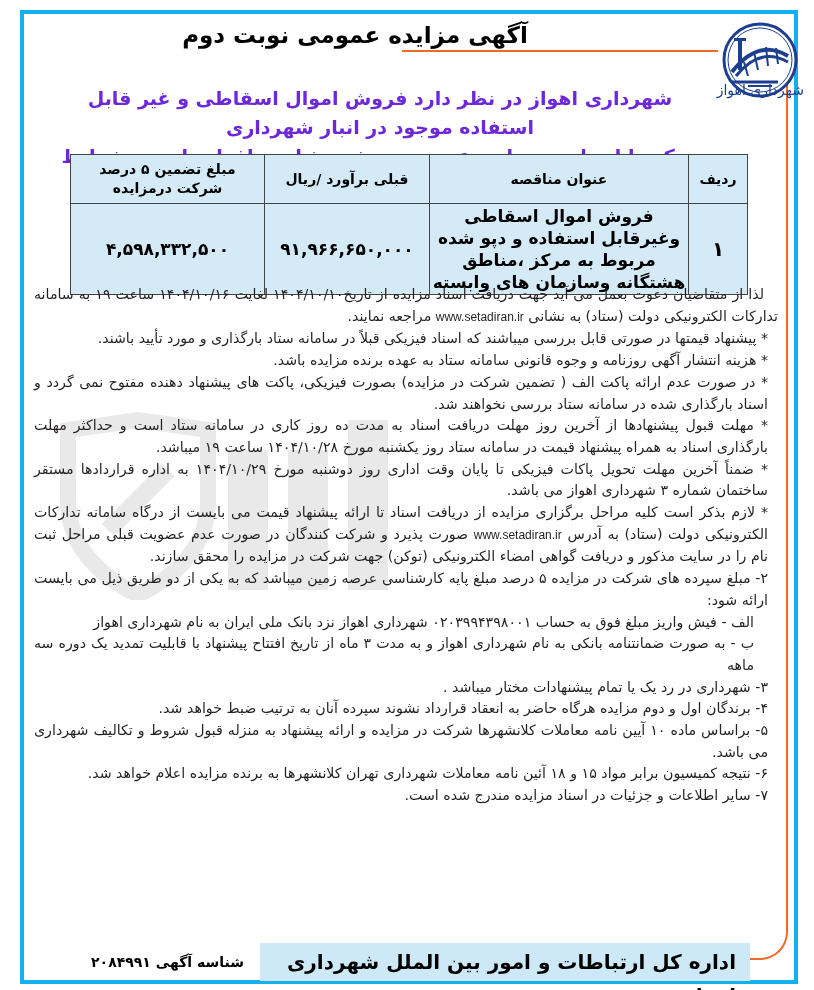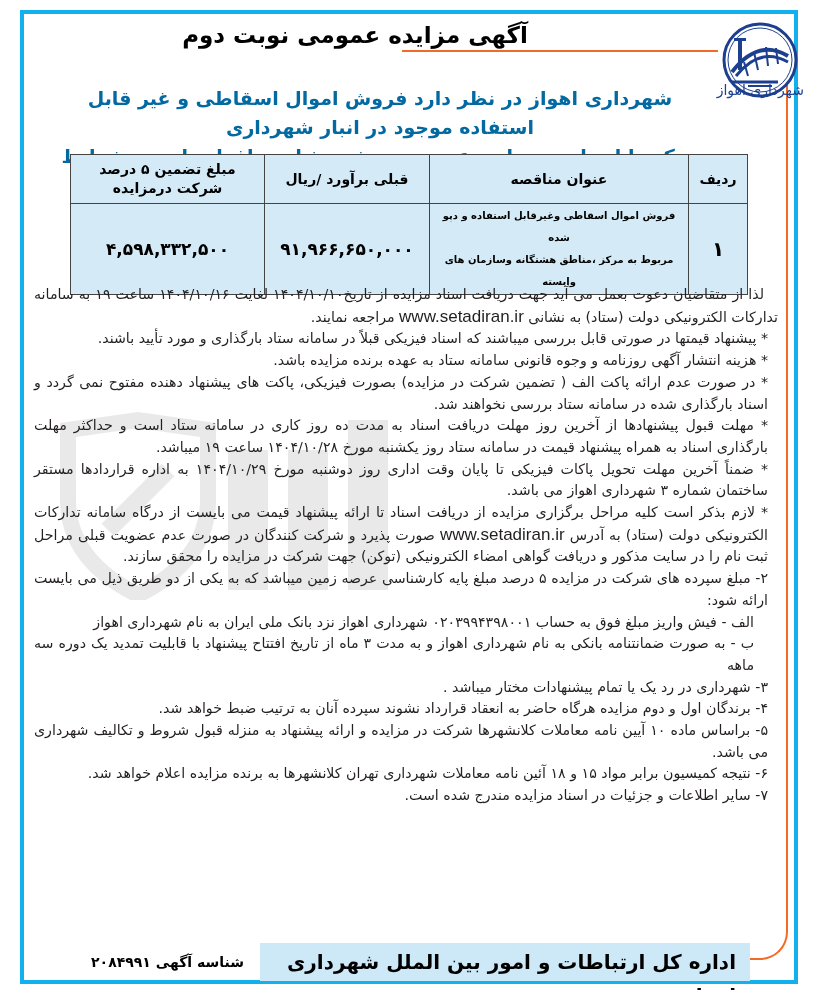--- a/index.html
+++ b/index.html
@@ -85,21 +85,21 @@
     .intro {
       position: absolute;
       left: 60px;
       top: 84px;
       width: 640px;
       text-align: center;
       font-size: 19px;
       font-weight: bold;
       line-height: 29px;
       direction: rtl;
-      color: #0369a1;
+      color: #6d28d9;
     }
     table.tender {
       position: absolute;
       left: 70px;
       top: 154px;
       width: 678px;
       border-collapse: collapse;
       direction: rtl;
       background: #d4ebf7;
       border: 1px solid #555;
@@ -111,21 +111,21 @@
       color: #000;
     }
     table.tender th {
       height: 48px;
       font-size: 14px;
       line-height: 19px;
       padding: 0 6px;
     }
     table.tender td {
       height: 64px;
-      font-size: 10px;
+      font-size: 17px;
       line-height: 22px;
     }
     table.tender td.num {
       font-size: 17px;
       letter-spacing: 0.5px;
     }
     table.tender td.row-no {
       font-size: 20px;
     }
     .body-text {
@@ -146,21 +146,21 @@
       text-indent: 14px;
     }
     .body-text .list-item {
       padding-right: 10px;
     }
     .body-text .sub-item {
       padding-right: 24px;
     }
     .url {
       font-family: "Liberation Sans", sans-serif;
-      font-size: 17px;
+      font-size: 12px;
       direction: ltr;
       unicode-bidi: embed;
     }
     .watermark {
       position: absolute;
       left: 48px;
       top: 410px;
       width: 380px;
       height: 190px;
       opacity: 0.18;

